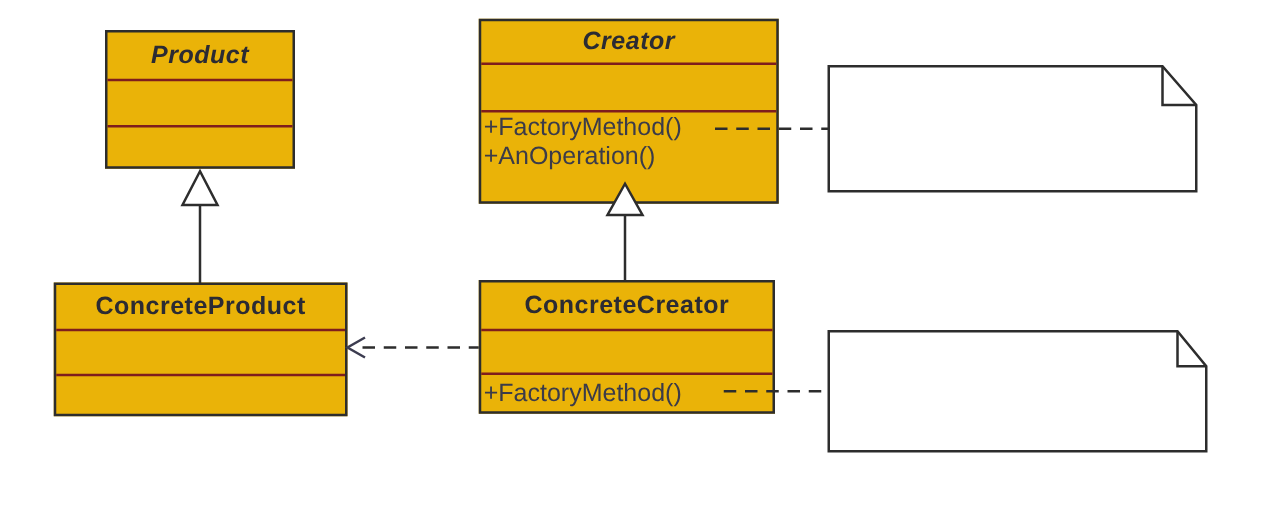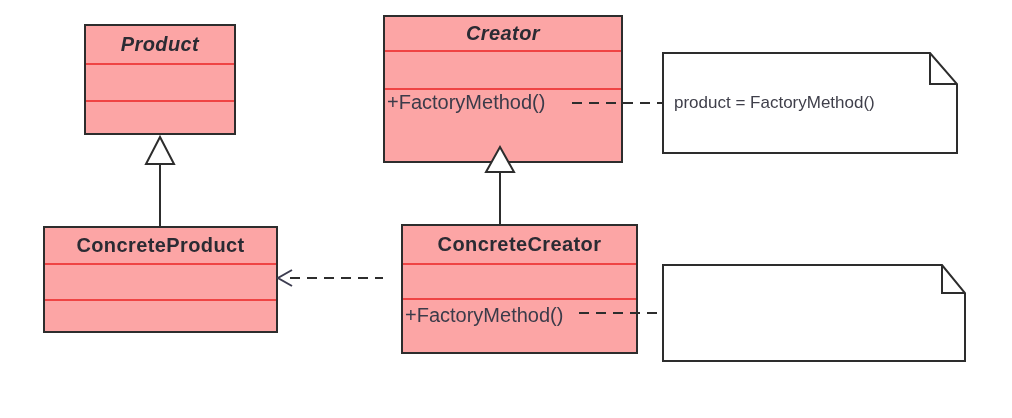--- a/index.html
+++ b/index.html
@@ -8,30 +8,30 @@
     width: 1012px;
     height: 418px;
     background: #ffffff;
     font-family: "Liberation Sans", sans-serif;
     overflow: hidden;
   }
   .class-box {
     position: absolute;
     box-sizing: border-box;
     border: 2px solid #2d2d2d;
-    background: #fca5a5;
+    background: #eab308;
     display: flex;
     flex-direction: column;
     z-index: 2;
   }
   .compartment {
     box-sizing: border-box;
     overflow: hidden;
   }
-  .compartment + .compartment { border-top: 2px solid #ef4444; }
+  .compartment + .compartment { border-top: 2px solid #7f1d1d; }
   .title-comp {
     display: flex;
     align-items: center;
     justify-content: center;
     font-weight: bold;
     font-size: 20px;
     letter-spacing: 0.4px;
     color: #2b2b33;
   }
   .abstract .title-comp { font-style: italic; }
@@ -69,30 +69,31 @@
     <div class="compartment title-comp" style="height:37px">Product</div>
     <div class="compartment" style="height:37px"></div>
     <div class="compartment" style="flex:1"></div>
   </div>
 
   <div class="class-box abstract" style="left:383px; top:15px; width:240px; height:148px;">
     <div class="compartment title-comp" style="height:33px">Creator</div>
     <div class="compartment" style="height:38px"></div>
     <div class="compartment methods-comp" style="flex:1">
       <div class="method-line">+FactoryMethod()</div>
+      <div class="method-line">+AnOperation()</div>
     </div>
   </div>
 
   <div class="class-box" style="left:43px; top:226px; width:235px; height:107px;">
     <div class="compartment title-comp" style="height:35px">ConcreteProduct</div>
     <div class="compartment" style="height:36px"></div>
     <div class="compartment" style="flex:1"></div>
   </div>
 
-  <div class="class-box" style="left:401px; top:224px; width:237px; height:130px;">
+  <div class="class-box" style="left:383px; top:224px; width:237px; height:107px;">
     <div class="compartment title-comp" style="height:37px">ConcreteCreator</div>
     <div class="compartment" style="height:35px"></div>
     <div class="compartment methods-comp cc-method" style="flex:1">
       <div class="method-line">+FactoryMethod()</div>
     </div>
   </div>
 
   <svg class="conn-layer" viewBox="0 0 1012 418">
 
     <g>
@@ -118,15 +119,14 @@
     <g>
       <line x1="290" y1="278" x2="383" y2="278" stroke="#2d2d2d" stroke-width="2" stroke-dasharray="10 7"></line>
       <path d="M292,270 L278,278 L292,286" fill="none" stroke="#3c3c50" stroke-width="2"></path>
     </g>
 
     <line x1="572" y1="103" x2="663" y2="103" stroke="#2d2d2d" stroke-width="2" stroke-dasharray="10 7"></line>
 
     <line x1="579" y1="313" x2="663" y2="313" stroke="#2d2d2d" stroke-width="2" stroke-dasharray="10 7"></line>
   </svg>
 
-  <span class="note-text" style="left:674px; top:92px;">product = FactoryMethod()</span>
 
 </div>
 
 </body></html>

